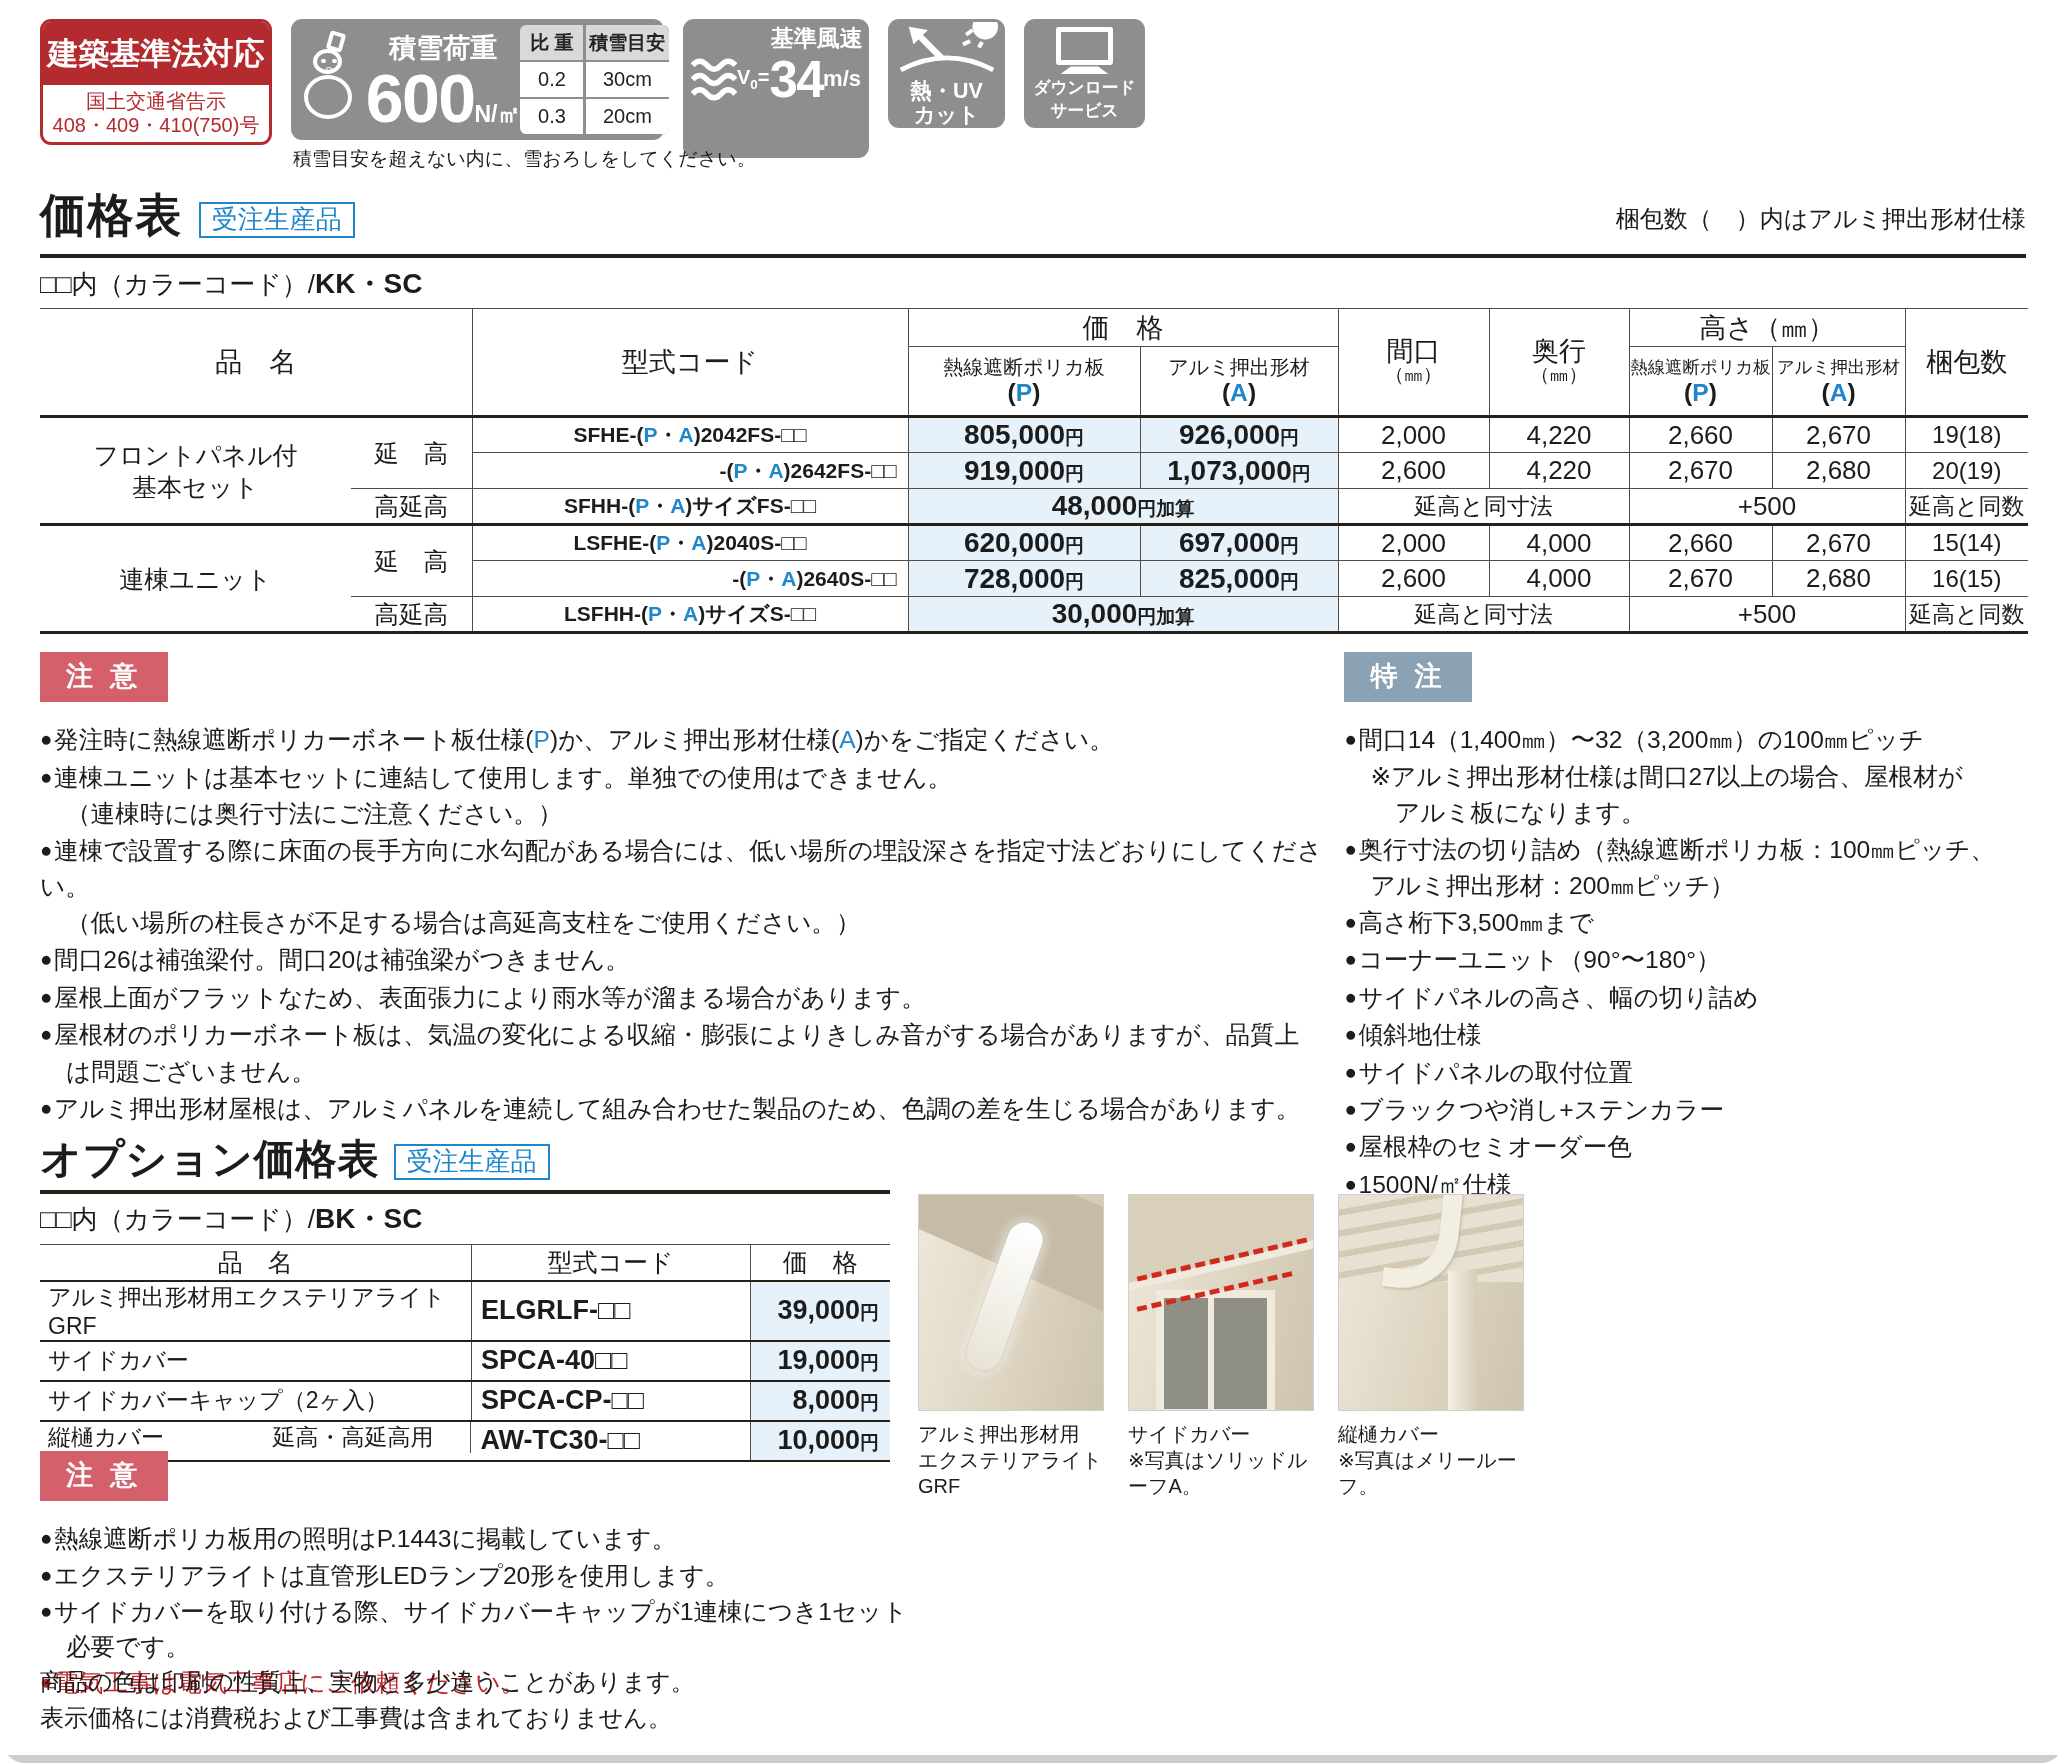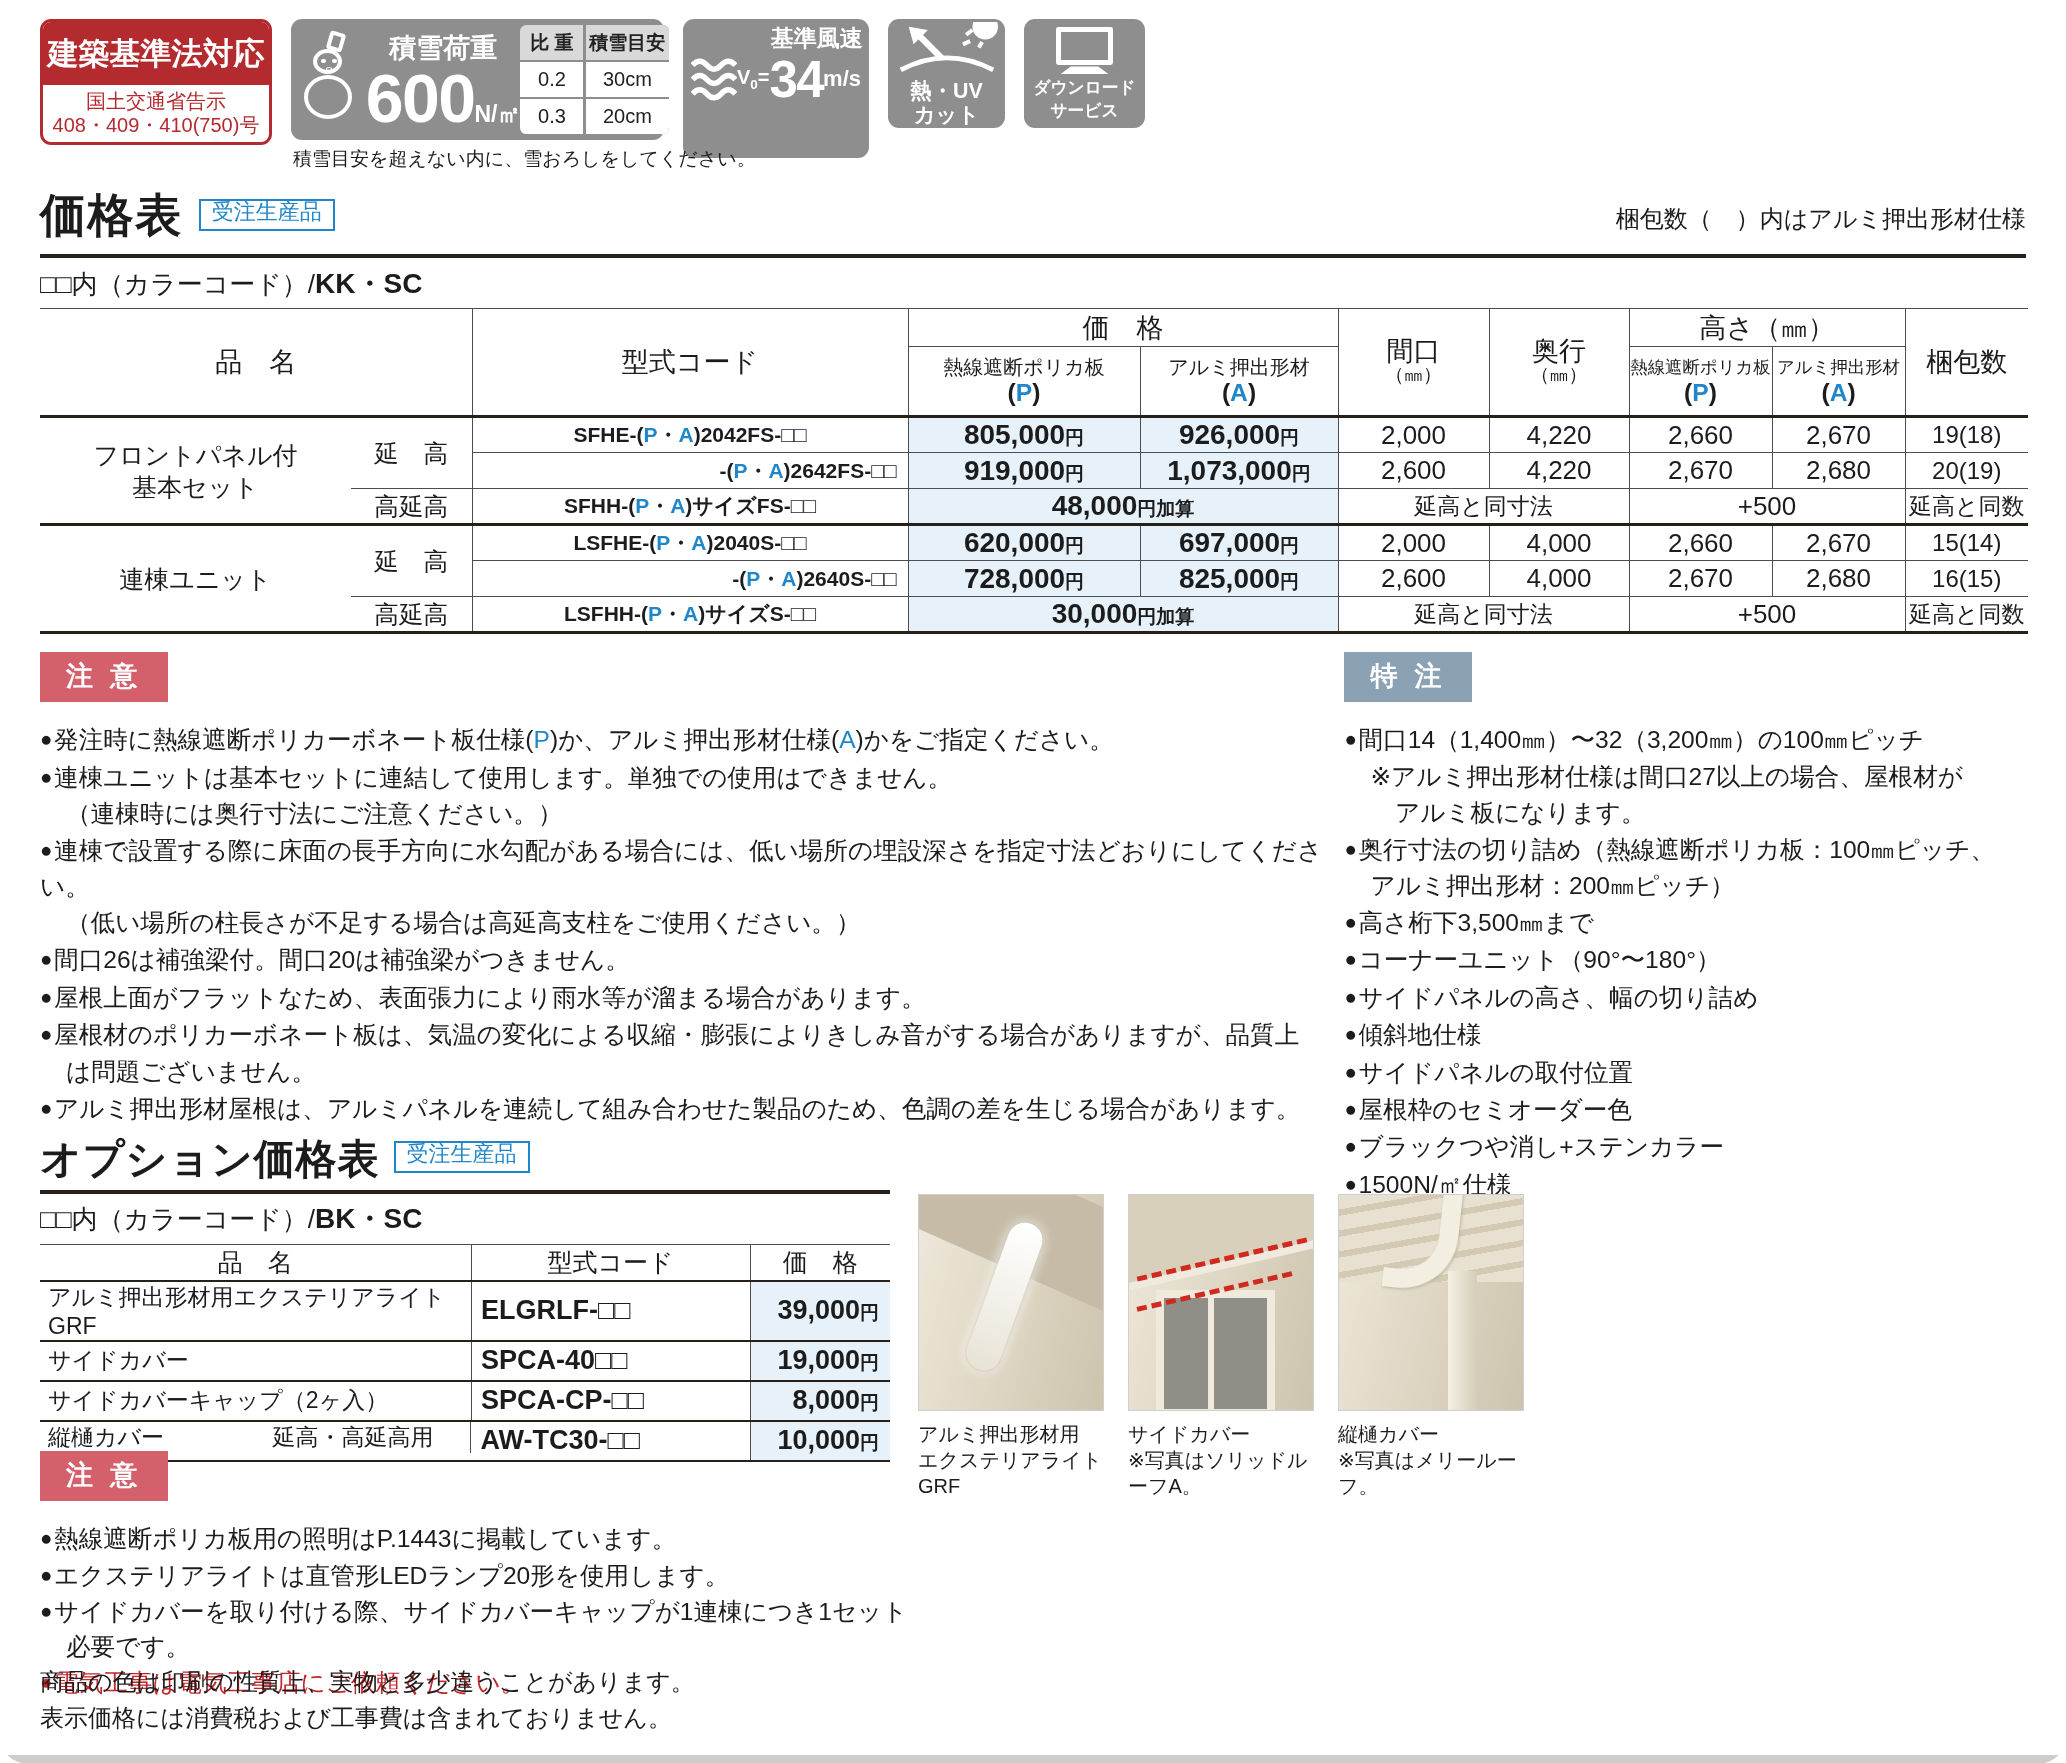--- a/index.html
+++ b/index.html
@@ -44,21 +44,21 @@
   .b-uv{width:117px;height:109px;padding:3.2px 0;text-align:center;overflow:hidden;}
   .uv-txt{font-size:21.4px;font-weight:bold;line-height:24px;}
   .b-dl{width:121px;height:109px;padding:6.3px 0;text-align:center;}
   .mon{width:57px;height:38px;border:5.6px solid #fff;border-radius:2.4px;margin:1.6px auto 0;}
   .mon-base{width:49px;height:8px;background:#fff;clip-path:polygon(22% 0,78% 0,100% 100%,0 100%);margin:1.6px auto 0;}
   .dl-txt{font-size:16.7px;font-weight:bold;line-height:20px;margin-top:3.2px;}
 
   
   .title-row{position:absolute;top:192px;left:40px;right:40px;display:flex;align-items:flex-end;}
   .h1{font-size:46px;font-weight:bold;letter-spacing:1.6px;line-height:1;margin-right:16px;}
-  .order-badge{font-size:22px;color:var(--blue);border:2.4px solid var(--blue);padding:2.4px 11px 4px;line-height:1;align-self:flex-end;margin-bottom:7px;background:#fff;font-family:Liberation Mono, monospace;}
+  .order-badge{font-size:26px;color:var(--blue);border:2.4px solid var(--blue);padding:2.4px 11px 4px;line-height:1;align-self:flex-end;margin-bottom:0;background:#fff;}
   .right-note{margin-left:auto;font-size:24px;padding-bottom:3.2px;}
   .rule{position:absolute;left:40px;right:40px;height:4px;background:var(--dark);}
   .cc{font-size:26px;}
   .cc .cc-bold{font-weight:bold;font-size:28px;}
   .cc1{position:absolute;top:265px;left:40px;}
 
   
   table{border-collapse:collapse;table-layout:fixed;}
   th{font-weight:normal;}
   .ptable{position:absolute;top:308px;left:40px;width:1987px;border-top:0.8px solid var(--line);}
@@ -357,22 +357,22 @@
     <div class="notes-right">
       <div class="badge-label slate">特 注</div>
       <div class="note-list">
           <div class="note-item"><span class="bullet">●</span><span class="nt">間口14（1,400㎜）〜32（3,200㎜）の100㎜ピッチ</span><div class="note-cont">※アルミ押出形材仕様は間口27以上の場合、屋根材が</div><div class="note-cont">　アルミ板になります。</div></div>
           <div class="note-item"><span class="bullet">●</span><span class="nt">奥行寸法の切り詰め（熱線遮断ポリカ板：100㎜ピッチ、</span><div class="note-cont">アルミ押出形材：200㎜ピッチ）</div></div>
           <div class="note-item"><span class="bullet">●</span><span class="nt">高さ桁下3,500㎜まで</span></div>
           <div class="note-item"><span class="bullet">●</span><span class="nt">コーナーユニット（90°〜180°）</span></div>
           <div class="note-item"><span class="bullet">●</span><span class="nt">サイドパネルの高さ、幅の切り詰め</span></div>
           <div class="note-item"><span class="bullet">●</span><span class="nt">傾斜地仕様</span></div>
           <div class="note-item"><span class="bullet">●</span><span class="nt">サイドパネルの取付位置</span></div>
+          <div class="note-item"><span class="bullet">●</span><span class="nt">ブラックつや消し+ステンカラー</span></div>
           <div class="note-item"><span class="bullet">●</span><span class="nt">屋根枠のセミオーダー色</span></div>
-          <div class="note-item"><span class="bullet">●</span><span class="nt">ブラックつや消し+ステンカラー</span></div>
           <div class="note-item"><span class="bullet">●</span><span class="nt">1500N/㎡仕様</span></div>
         </div>
     </div>
   </div>
 
   <div class="opt">
     <div class="opt-title-row">
       <div class="h2">オプション価格表</div>
       <div class="order-badge">受注生産品</div>
     </div>

